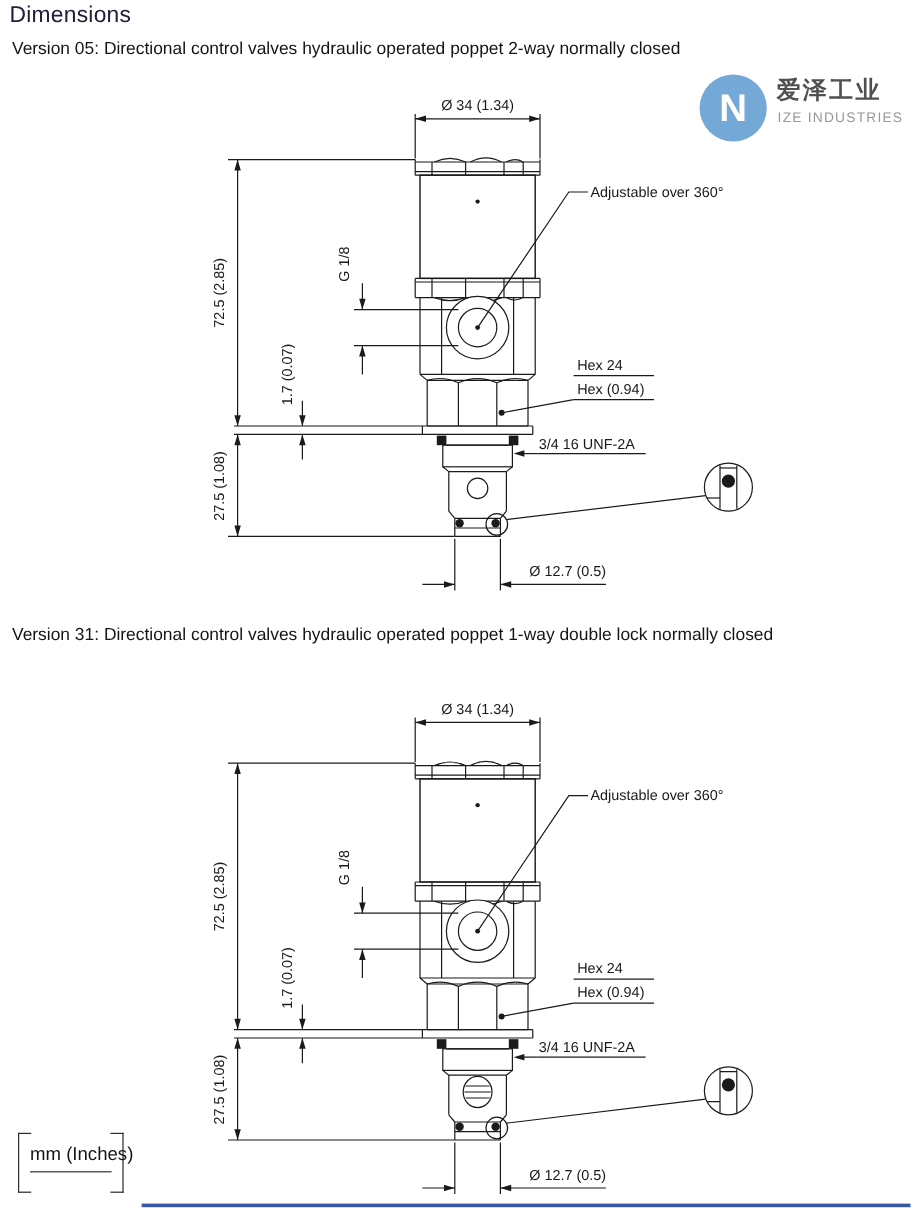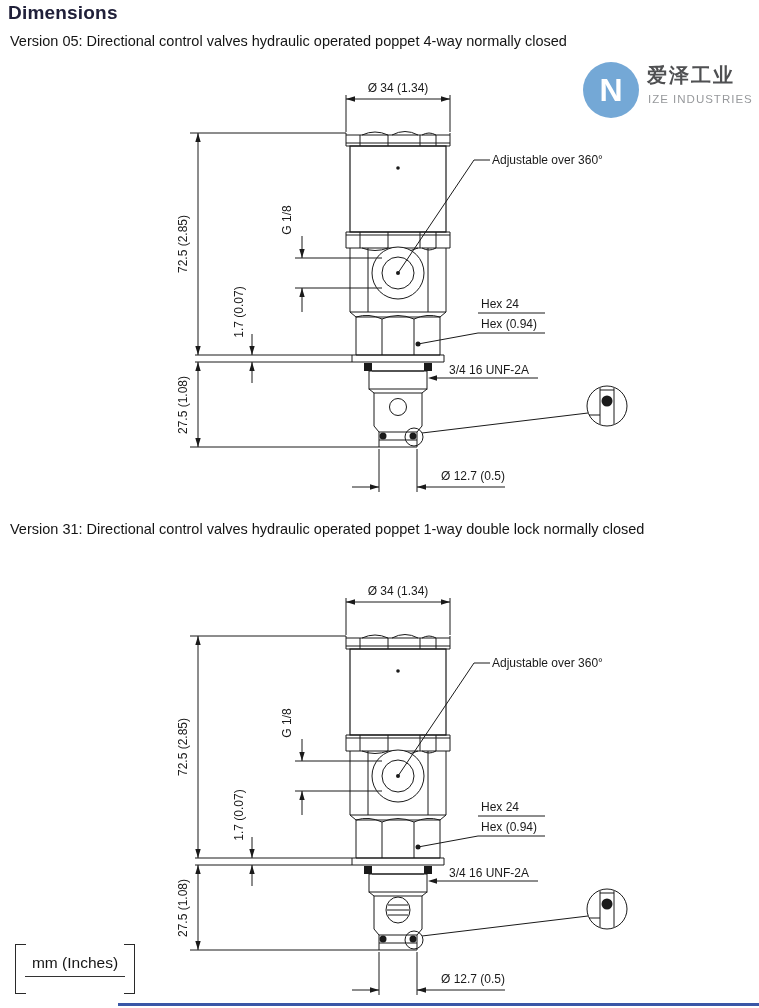--- a/index.html
+++ b/index.html
@@ -1,48 +1,48 @@
 <!DOCTYPE html>
 <html><head>
 <meta charset="utf-8">
 <style>
   html,body{margin:0;padding:0;background:#ffffff;}
   #page{position:relative;width:759px;height:1008px;background:#ffffff;overflow:hidden;
         font-family:"Liberation Sans",sans-serif;color:#111;}
-  .page-title{position:absolute;left:8px;top:2px;font-size:19px;font-weight:700;color:#20203a;letter-spacing:.2px;}
+  .page-title{position:absolute;left:8px;top:2px;font-size:19px;font-weight:400;color:#20203a;letter-spacing:.2px;}
   .section-heading{position:absolute;left:10px;font-size:14.5px;color:#141414;}
   #head-v05{top:33px;}
   #head-v31{top:521px;}
   svg.valve{position:absolute;left:0;width:759px;height:433px;}
   #valve-05{top:72px;}
   #valve-31{top:575px;}
   svg.valve text{font-family:"Liberation Sans",sans-serif;font-size:12px;fill:#1a1a1a;}
   
   .logo{position:absolute;left:583px;top:62px;width:176px;height:60px;z-index:5;}
   .logo-circle{position:absolute;left:0;top:0;width:56px;height:56px;border-radius:50%;
       display:flex;align-items:center;justify-content:center;color:#fff;font-weight:700;font-size:32px;}
   .logo-cn{position:absolute;left:64px;top:0px;font-size:20px;font-weight:700;color:#4f5052;letter-spacing:2px;white-space:nowrap;}
   .logo-en{position:absolute;left:65px;top:31px;font-size:11.5px;color:#97999c;letter-spacing:1px;white-space:nowrap;}
   
-  .unit-box{position:absolute;left:15px;top:944px;width:120px;height:50px;}
+  .unit-box{position:absolute;left:15px;top:944px;width:88px;height:50px;}
   .unit-box .bracket{position:absolute;top:0;bottom:0;width:10px;}
   .unit-box .bracket.l{left:0;border-left:1.5px solid #2a2a2a;border-top:1.5px solid #2a2a2a;border-bottom:1.5px solid #2a2a2a;}
   .unit-box .bracket.r{right:0;border-right:1.5px solid #2a2a2a;border-top:1.5px solid #2a2a2a;border-bottom:1.5px solid #2a2a2a;}
   .unit-text{position:absolute;left:10px;right:10px;top:10px;text-align:center;font-size:15.5px;color:#151515;
       border-bottom:1.2px solid #333;padding-bottom:4px;white-space:nowrap;}
   .footer-rule{position:absolute;left:118px;right:0;top:1003px;height:3px;}
 </style>
 </head>
 <body>
 
 <div id="page">
 
   <div class="page-title">Dimensions</div>
 
-  <div class="section-heading" id="head-v05">Version 05: Directional control valves hydraulic operated poppet 4-way normally closed</div>
+  <div class="section-heading" id="head-v05">Version 05: Directional control valves hydraulic operated poppet 2-way normally closed</div>
   <div class="section-heading" id="head-v31">Version 31: Directional control valves hydraulic operated poppet 1-way double lock normally closed</div>
 
   <svg class="valve" id="valve-05" viewBox="0 0 759 433">
       <text x="398" y="20" text-anchor="middle">Ø 34 (1.34)</text>
       <line x1="346" y1="27" x2="450" y2="27" stroke="#1a1a1a" stroke-width="1"></line>
       <polygon points="346,27 355,24.3 355,29.7" fill="#1a1a1a"></polygon>
       <polygon points="450,27 441,24.3 441,29.7" fill="#1a1a1a"></polygon>
       <line x1="346" y1="23" x2="346" y2="60" stroke="#1a1a1a" stroke-width="1"></line>
       <line x1="450" y1="23" x2="450" y2="60" stroke="#1a1a1a" stroke-width="1"></line>
       <line x1="346" y1="61" x2="346" y2="74" stroke="#1a1a1a" stroke-width="1"></line>

